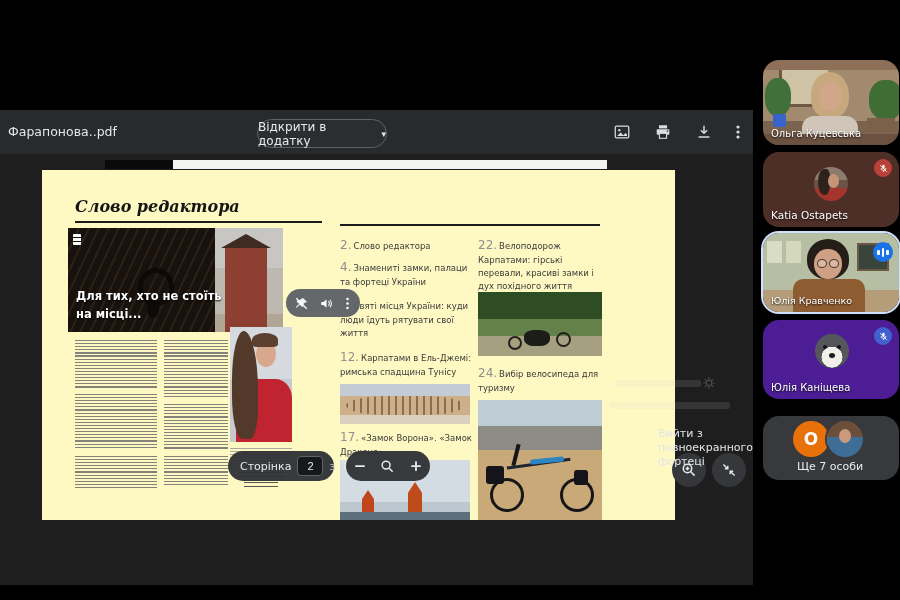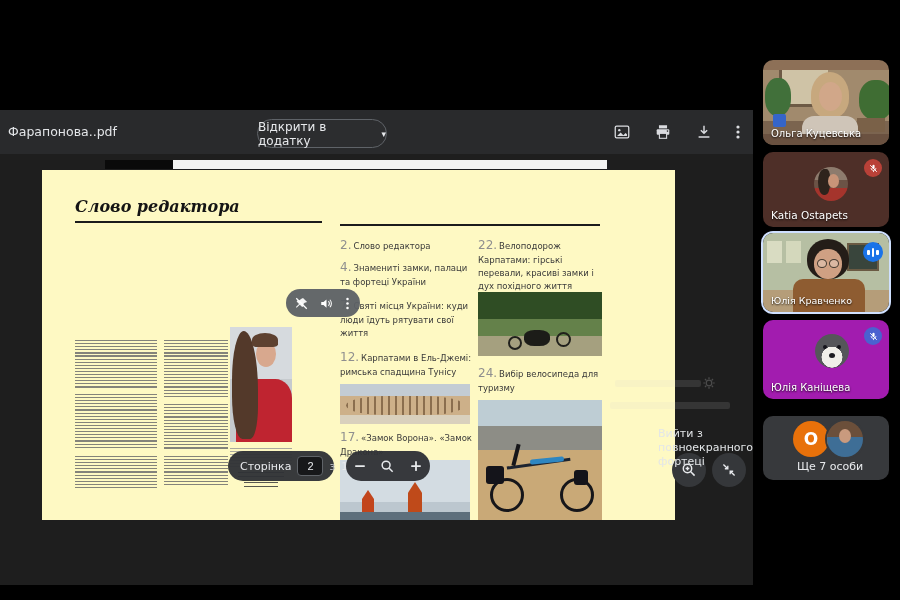--- a/index.html
+++ b/index.html
@@ -29,21 +29,21 @@
   
   .ctl-pill{left:286px;top:289px;width:74px;height:28px;border-radius:14px;background:rgba(92,96,101,.95);
             display:flex;align-items:center;justify-content:space-between;padding:0 8px;box-sizing:border-box;z-index:6;}
   .pager-pill{top:451px;height:30px;border-radius:15px;background:rgba(48,50,54,.96);display:flex;align-items:center;z-index:6;color:#e8eaed;}
   .page-input{width:24px;height:18px;background:#17181a;border:1px solid #5f6368;border-radius:4px;color:#e8eaed;
               text-align:center;font-size:11px;padding:0;}
   .circle-btn{width:34px;height:34px;border-radius:50%;background:#35373a;display:flex;align-items:center;justify-content:center;cursor:pointer;z-index:6;}
   .tooltip{left:658px;top:427px;width:130px;font-size:11px;line-height:1.25;color:#e3e6e8;z-index:7;}
   .faint{opacity:.13;background:#cfcfcf;border-radius:2px;}
   
-  .tile{left:763px;width:126px;border-radius:10px;overflow:hidden;cursor:pointer;}
+  .tile{left:763px;width:136px;border-radius:16px;overflow:hidden;cursor:pointer;}
   .name-label{position:absolute;left:8px;bottom:6px;font-size:10px;color:#fff;text-shadow:0 1px 2px rgba(0,0,0,.9);z-index:3;}
   .badge{position:absolute;border-radius:50%;display:flex;align-items:center;justify-content:center;z-index:3;}
   .avatar{position:absolute;border-radius:50%;overflow:hidden;}
   .eq-bar{width:2.5px;background:#fff;border-radius:1px;margin:0 1px;display:inline-block;}
   svg{display:block;}
 </style>
 </head>
 <body>
 
 <div id="stage">
@@ -88,20 +88,34 @@
 
   <div class="abs p1-frag"></div>
   <div class="abs p1-white"></div>
   <div class="abs scrollbar"></div>
 
   <div class="abs page">
 
     <div class="abs pdf-h" style="left:33px;top:27px;font-size:16px;">Слово редактора</div>
     <div class="abs rule" style="left:33px;top:51px;width:247px;"></div>
 
+    <div class="abs photo" style="left:26px;top:58px;width:215px;height:104px;background:#18120e;">
+      <div class="abs" style="left:0;top:0;width:150px;height:104px;background:repeating-linear-gradient(115deg,rgba(72,52,34,.4) 0 2px,transparent 2px 9px);"></div>
+      <div class="abs" style="left:147px;top:0;width:68px;height:88px;background:linear-gradient(180deg,#c7c6c2 0 46%,#bdb8b0 46%);"></div>
+      <div class="abs" style="left:147px;top:86px;width:68px;height:18px;background:#b0a695;"></div>
+      <div class="abs" style="left:157px;top:18px;width:42px;height:86px;background:#8d4031;"></div>
+      <div class="abs" style="left:153px;top:6px;width:0;height:0;border-left:25px solid transparent;border-right:25px solid transparent;border-bottom:14px solid #402b22;"></div>
+      <div class="abs" style="left:70px;top:40px;width:26px;height:28px;border:5px solid #0c0906;border-radius:50%;"></div>
+      <div class="abs" style="left:79px;top:74px;width:12px;height:16px;background:#0c0906;border-radius:6px/8px;"></div>
+      <div class="abs" style="left:5px;top:6px;width:8px;height:11px;background:linear-gradient(to bottom,#fff 0 3px,#111 3px 4px,#fff 4px 7px,#111 7px 8px,#fff 8px);border-radius:1px;"></div>
+      <div class="abs" style="left:8px;top:60px;font-size:11.5px;font-weight:bold;color:#fff;text-shadow:0 1px 2px #000;line-height:1.55;">
+        <div>Для тих, хто не стоїть</div>
+        <div>на місці...</div>
+      </div>
+    </div>
 
     <div class="abs" style="left:33px;top:170px;width:82px;">
       <div class="tl" style="height:48px;"></div>
       <div class="tl" style="height:56px;margin-top:6px;"></div>
       <div class="tl" style="height:34px;margin-top:6px;"></div>
     </div>
     <div class="abs" style="left:122px;top:170px;width:64px;">
       <div class="tl" style="height:58px;"></div>
       <div class="tl" style="height:46px;margin-top:6px;"></div>
       <div class="tl" style="height:30px;margin-top:6px;"></div>
@@ -280,21 +294,21 @@
       <svg width="11" height="11" viewBox="0 0 20 20">
           <rect x="8" y="3" width="4" height="8" rx="2" fill="#fff"></rect>
           <path d="M5.5 9 a4.5 4.5 0 0 0 9 0" stroke="#fff" fill="none" stroke-width="1.5"></path>
           <line x1="10" y1="13.5" x2="10" y2="16.5" stroke="#fff" stroke-width="1.5"></line>
           <line x1="4" y1="4" x2="16" y2="16" stroke="#fff" stroke-width="1.7"></line>
         </svg>
     </div>
     <div class="name-label" style="font-size:10.5px;">Katia Ostapets</div>
   </div>
 
-  <div class="abs tile" style="top:320px;height:79px;background:#a21caf;">
+  <div class="abs tile" style="top:320px;height:79px;background:#4c1d95;">
     <div class="avatar" style="left:52px;top:14px;width:34px;height:34px;background:radial-gradient(circle at 50% 68%,#f0efe9 0 36%,#55565a 37%);">
       <div class="abs" style="left:8px;top:11px;width:4px;height:4px;background:#14141a;border-radius:50%;"></div>
       <div class="abs" style="left:22px;top:11px;width:4px;height:4px;background:#14141a;border-radius:50%;"></div>
       <div class="abs" style="left:14px;top:19px;width:6px;height:5px;background:#1c1c20;border-radius:50%;"></div>
     </div>
     <div class="badge" style="right:7px;top:7px;width:18px;height:18px;background:rgba(66,103,210,.92);">
       <svg width="11" height="11" viewBox="0 0 20 20">
           <rect x="8" y="3" width="4" height="8" rx="2" fill="#fff"></rect>
           <path d="M5.5 9 a4.5 4.5 0 0 0 9 0" stroke="#fff" fill="none" stroke-width="1.5"></path>
           <line x1="10" y1="13.5" x2="10" y2="16.5" stroke="#fff" stroke-width="1.5"></line>

